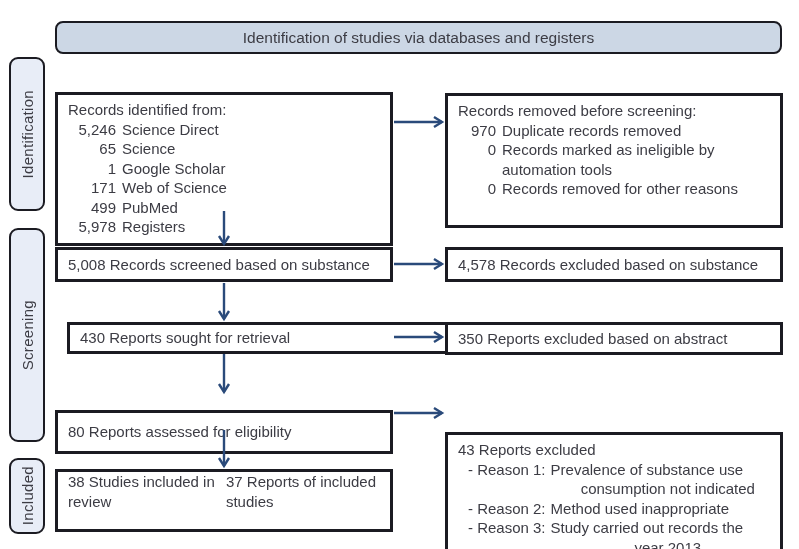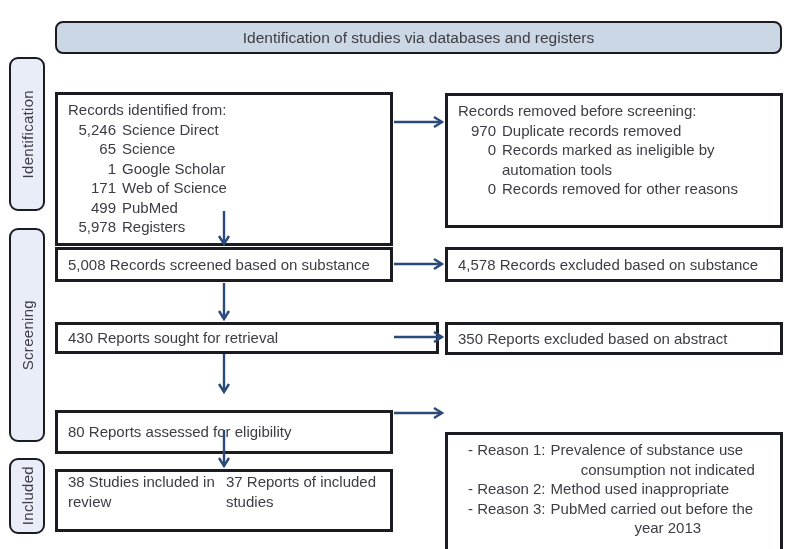--- a/index.html
+++ b/index.html
@@ -28,21 +28,21 @@
   .box{position:absolute;background:var(--box-fill,#ffffff);
        border:3px solid var(--border,#1b1b22);box-sizing:border-box;
        font-size:15px;line-height:19.5px;color:var(--text,#3c3c44);}
   .single{display:flex;align-items:center;padding:0 8px 0 10px;}
   .multi{padding:5px 8px 0 10px;margin-top:36px;}
 
   #box-identified{left:55px;top:56px;width:338px;height:154px}
   #box-removed{left:445px;top:57px;width:338px;height:135px}
   #box-screened{left:55px;top:247px;width:338px;height:35px}
   #box-excluded-substance{left:445px;top:247px;width:338px;height:35px}
-  #box-retrieval{left:55px;top:322px;width:384px;height:32px}
+  #box-retrieval{left:67px;top:322px;width:384px;height:32px}
   #box-excluded-abstract{left:445px;top:322px;width:338px;height:33px}
   #box-assessed{left:55px;top:410px;width:338px;height:44px}
   #box-excluded-reports{left:445px;top:396px;width:338px;height:134px}
   #box-included{left:55px;top:469px;width:338px;height:63px;
                 display:flex;flex-direction:row;justify-content:center;padding:0 0 0 10px;}
 
   .nrow{display:flex;}
   .num{flex:none;text-align:right;margin-right:6px;}
   #box-identified .num{width:48px;}
   #box-removed .num{width:38px;}
@@ -135,38 +135,39 @@
 
   <div class="box single" id="box-excluded-abstract">
     <span>350 Reports excluded based on abstract</span>
   </div>
 
   <div class="box single" id="box-assessed">
     <span>80 Reports assessed for eligibility</span>
   </div>
 
   <div class="box multi" id="box-excluded-reports">
+    <div>43 Reports excluded</div>
     <div class="reason">
       <span class="rprefix">- Reason 1:</span>
       <span class="rtext">
         <span class="rl1">Prevalence of substance use</span>
         <span class="rl2">consumption not indicated</span>
       </span>
     </div>
     <div class="reason">
       <span class="rprefix">- Reason 2:</span>
       <span class="rtext">
         <span class="rl1">Method used inappropriate</span>
         <span class="rl2"></span>
       </span>
     </div>
     <div class="reason">
       <span class="rprefix">- Reason 3:</span>
       <span class="rtext">
-        <span class="rl1">PubMed carried out before the</span>
+        <span class="rl1">Study carried out records the</span>
         <span class="rl2">year 2013</span>
       </span>
     </div>
   </div>
 
   <div class="box" id="box-included">
     <div>38 Studies included in review</div>
     <div>37 Reports of included studies</div>
   </div>
 

